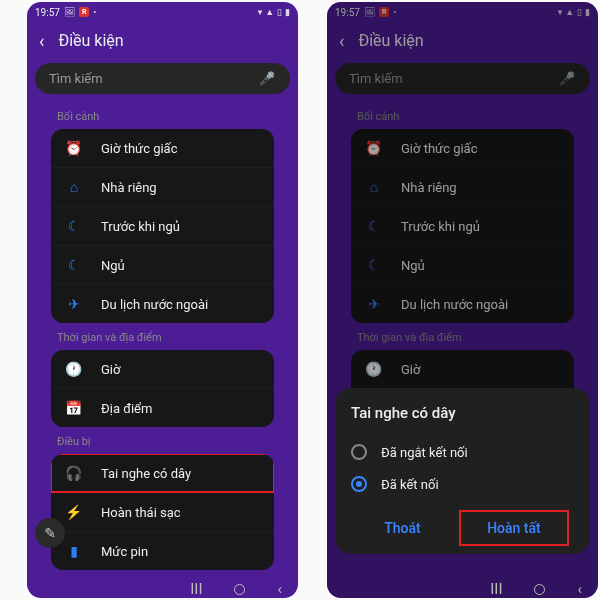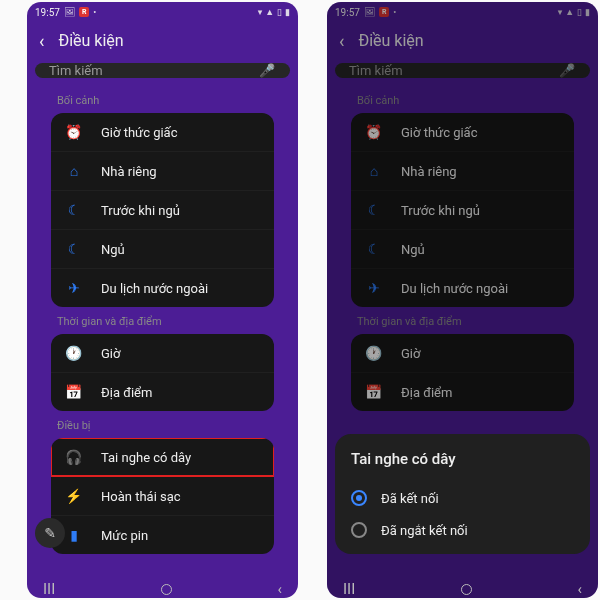--- a/index.html
+++ b/index.html
@@ -50,21 +50,21 @@
     color:#eee;
   }
   .back-arrow { font-size:18px; margin-right:14px;}
   .header-title { font-size:16px; font-weight:400;text-align:right;}
   .search {
     margin: 4px 8px 8px 8px;
     background:#262626;
     border-radius:18px;
     display:flex;
     align-items:center;
-    padding: 0 14px;
+    padding: 8px 14px;
     color:#999;
     font-size:13px;
   }
   .search .mic { margin-left:auto; color:#ccc; font-size:13px;}
   .content { flex:1; overflow:hidden; padding: 0 24px;}
   .section-label { color:#888; font-size:11px; padding:8px 6px 6px 6px;}
   .group {
     background:#171717;
     border-radius:12px;
     overflow:hidden;
@@ -83,21 +83,21 @@
     position:absolute;
     left:8px; bottom:50px;
     width:30px;height:30px;border-radius:50%;
     background:#2a2a2a;color:#ccc;
     display:flex;align-items:center;justify-content:center;
     font-size:14px;
   }
   .navbar{
     height:18px;
     display:flex;
-    justify-content:space-between;
+    justify-content:flex-end;
     align-items:center;
     color:#bbb;
     font-size:15px;
     position:relative;
     z-index:20;
   }
   .nav-btn{padding:4px 16px;}
   .circ{width:11px;height:11px;border:1.5px solid #bbb;border-radius:50%;}
   
   .popup{
@@ -262,26 +262,30 @@
           <span class="icon">📅</span>
           <span>Địa điểm</span>
         </div>
     </div>
   </div>
   <div class="fab" style="z-index:1">✎</div>
 
   <div class="popup">
     <h3>Tai nghe có dây</h3>
     <div class="radio-row">
+      <span class="radio unsel"></span>
+      <span>Đã ngắt kết nối</span>
+    </div>
+    <div class="radio-row">
       <span class="radio sel"></span>
       <span>Đã kết nối</span>
     </div>
-    <div class="radio-row">
-      <span class="radio unsel"></span>
-      <span>Đã ngắt kết nối</span>
+    <div class="popup-btns">
+      <div class="popup-btn">Thoát</div>
+      <div class="popup-btn hl">Hoàn tất</div>
     </div>
   </div>
 
   <div class="navbar">
     <div class="nav-btn">III</div>
     <div class="nav-btn">
         <div class="circ"></div>
       </div>
     <div class="nav-btn">‹</div>
   </div>

